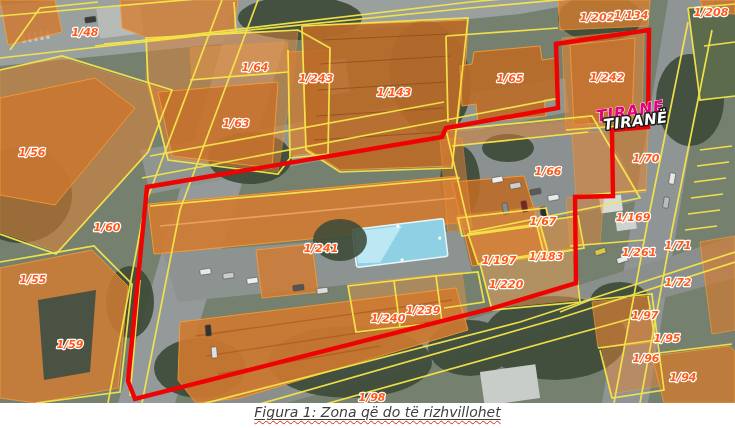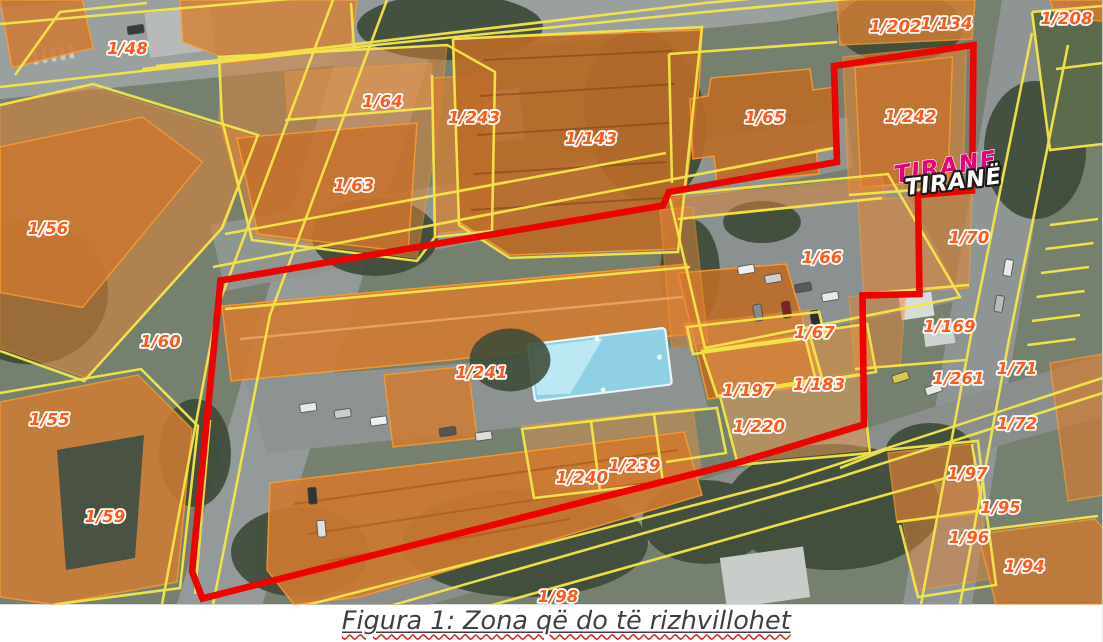--- a/index.html
+++ b/index.html
@@ -1,20 +1,20 @@
 <!DOCTYPE html>
 <html><head>
 <meta charset="utf-8">
 <style>
   html,body{margin:0;padding:0;background:#ffffff;}
   .page{width:735px;height:428px;overflow:hidden;background:#ffffff;position:relative;
         font-family:"DejaVu Sans",sans-serif;}
   svg.map{display:block;}
   .caption-row{height:25px;display:flex;justify-content:center;align-items:flex-start;padding-top:1px;}
-  .caption{font-family:"DejaVu Sans",sans-serif;font-style:italic;font-size:17px;color:#3f3f3f;
+  .caption{font-family:"DejaVu Sans",sans-serif;font-style:italic;font-size:14px;color:#3f3f3f;
            text-decoration:underline;text-underline-offset:2px;margin-left:20px;}
   .caption-wavy{text-decoration:underline wavy #d92b1f;text-decoration-thickness:1px;
                 text-underline-offset:3px;}
   text.plabel{font-family:"DejaVu Sans",sans-serif;font-style:italic;font-weight:700;font-size:11px;
               text-anchor:middle;paint-order:stroke;stroke:#ffffff;stroke-width:2.4px;stroke-linejoin:round;}
   text.city-magenta{font-family:"DejaVu Sans",sans-serif;font-style:italic;font-weight:700;font-size:16px;
               paint-order:stroke;stroke:#ffffff;stroke-width:0.8px;letter-spacing:0.5px;}
   text.city-white{font-family:"DejaVu Sans",sans-serif;font-style:italic;font-weight:700;font-size:15px;
               paint-order:stroke;stroke:#1b1b1b;stroke-width:3px;stroke-linejoin:round;letter-spacing:0.5px;}
 </style>

